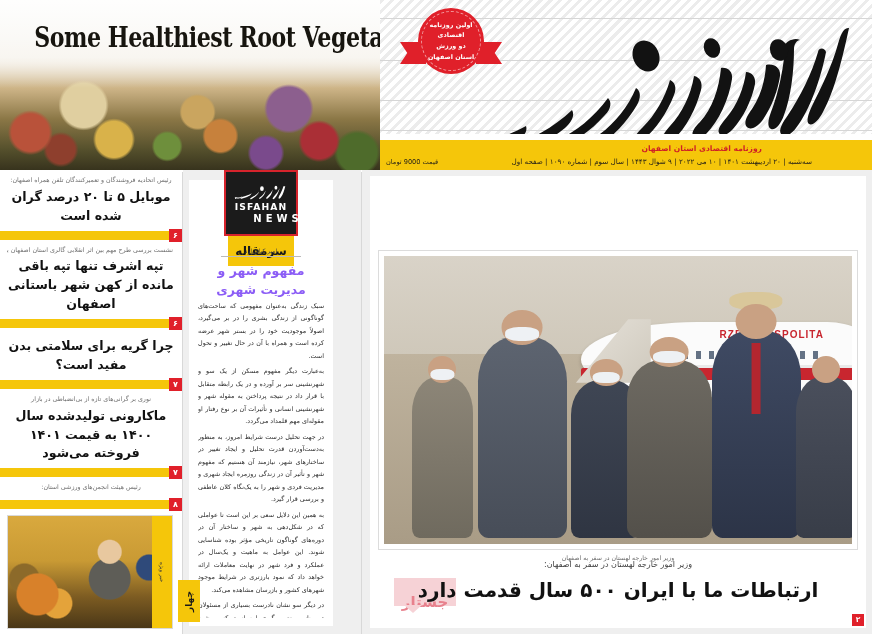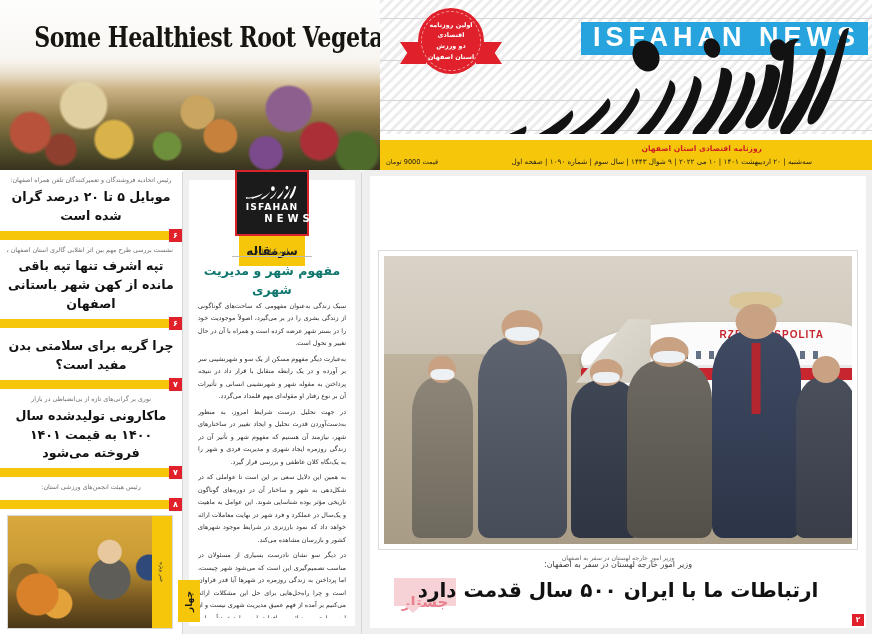--- a/index.html
+++ b/index.html
@@ -157,21 +157,21 @@
   .pb-side{
     position:absolute;right:0;top:0;width:20px;height:112px;background:#f5c60a;
     display:flex;align-items:center;justify-content:center;
   }
   .pb-side span{
     font-size:5.6px;color:#3a3a3a;writing-mode:vertical-rl;white-space:nowrap;
   }
 
   
   .mid-col{position:absolute;left:183px;top:170px;width:178px;height:464px;background:#efefef;}
-  .mid-inner{position:absolute;left:6px;top:10px;width:166px;height:446px;background:#fff;}
+  .mid-inner{position:absolute;left:6px;top:10px;width:144px;height:446px;background:#fff;}
   .logo-box{
     position:absolute;left:50%;transform:translateX(-50%);top:-10px;
     width:70px;height:62px;background:#1b1b1b;border:2px solid #d6232c;
     display:flex;flex-direction:column;align-items:center;justify-content:center;gap:1px;
   }
   .logo-box .lb-ar{
     width:56px;height:18px;
   }
   .logo-box .lb-en1{color:#fff;font-size:9.2px;font-weight:700;letter-spacing:1.1px;direction:ltr;}
   .logo-box .lb-en2{color:#fff;font-size:10px;font-weight:700;letter-spacing:4px;direction:ltr;margin-left:34px;}
@@ -180,21 +180,21 @@
     width:66px;background:#f5c60a;text-align:center;
     font-size:12px;font-weight:700;color:#1a1a1a;padding:8px 0;
   }
   .ed-author{
     position:absolute;left:50%;transform:translateX(-50%);top:67px;
     width:80px;text-align:center;font-size:6px;color:#444;
     border-bottom:1px solid #bbb;padding-bottom:2px;
   }
   .ed-title{
     position:absolute;left:8px;right:8px;top:82px;
-    text-align:center;font-size:12.5px;font-weight:700;color:#0f766e;line-height:1.5;
+    text-align:center;font-size:12.5px;font-weight:700;color:#8b5cf6;line-height:1.5;
   }
   .ed-body{
     position:absolute;left:9px;right:9px;top:120px;bottom:8px;
     font-size:6.4px;line-height:1.95;color:#2b2b2b;
     text-align:justify;overflow:hidden;
   }
   .ed-body p{margin:0 0 3px 0;}
   .mid-tab{
     position:absolute;left:-11px;bottom:4px;width:22px;height:42px;background:#f5c60a;
     display:flex;align-items:center;justify-content:center;
@@ -296,21 +296,20 @@
     <div class="feature-title">Some Healthiest Root Vegetables</div>
   </div>
 
   <div class="masthead">
     <div class="hatch"></div>
     <div class="hatch-line" style="top:18px"></div>
     <div class="hatch-line" style="top:60px"></div>
     <div class="hatch-line" style="top:100px"></div>
     <div class="hatch-line" style="top:130px"></div>
 
-    <div class="isfahan-news-en">ISFAHAN NEWS</div>
 
     <svg class="logo-arabic" viewBox="0 0 470 150">
       <g fill="#121212">
         <path d="M455 18 c-6 28 -14 62 -26 84 c-4 8 -10 14 -14 12 c-3 -2 -1 -10 3 -18 c9 -18 20 -40 26 -62 c2 -7 5 -17 11 -16z"></path>
         <path d="M432 42 c-5 26 -16 58 -30 76 c-5 7 -12 10 -15 6 c-3 -4 2 -12 7 -19 c12 -18 24 -42 30 -63 c1 -5 7 -4 8 0z"></path>
         <path d="M406 30 c-3 0 -6 4 -6 9 c0 22 -3 48 -10 66 c-3 9 -9 16 -13 14 c-4 -2 -3 -9 0 -17 c8 -20 13 -46 14 -66 c0 -4 9 -9 15 -6z"></path>
         <path d="M372 55 c8 -2 15 3 14 11 c-2 14 -8 30 -16 42 c-5 8 -13 13 -17 9 c-4 -4 0 -11 5 -18 c8 -12 13 -27 14 -44z"></path>
         <ellipse cx="385" cy="40" rx="9" ry="11" transform="rotate(-18 385 40)"></ellipse>
         <path d="M352 62 c6 0 10 5 9 12 c-3 16 -12 34 -22 45 c-5 6 -12 8 -14 4 c-2 -4 3 -10 8 -16 c10 -12 17 -29 19 -45z"></path>
         <path d="M327 58 c7 -1 12 4 11 11 c-3 20 -13 42 -26 55 c-5 5 -11 6 -13 2 c-2 -4 2 -9 7 -14 c12 -13 19 -33 21 -54z"></path>

